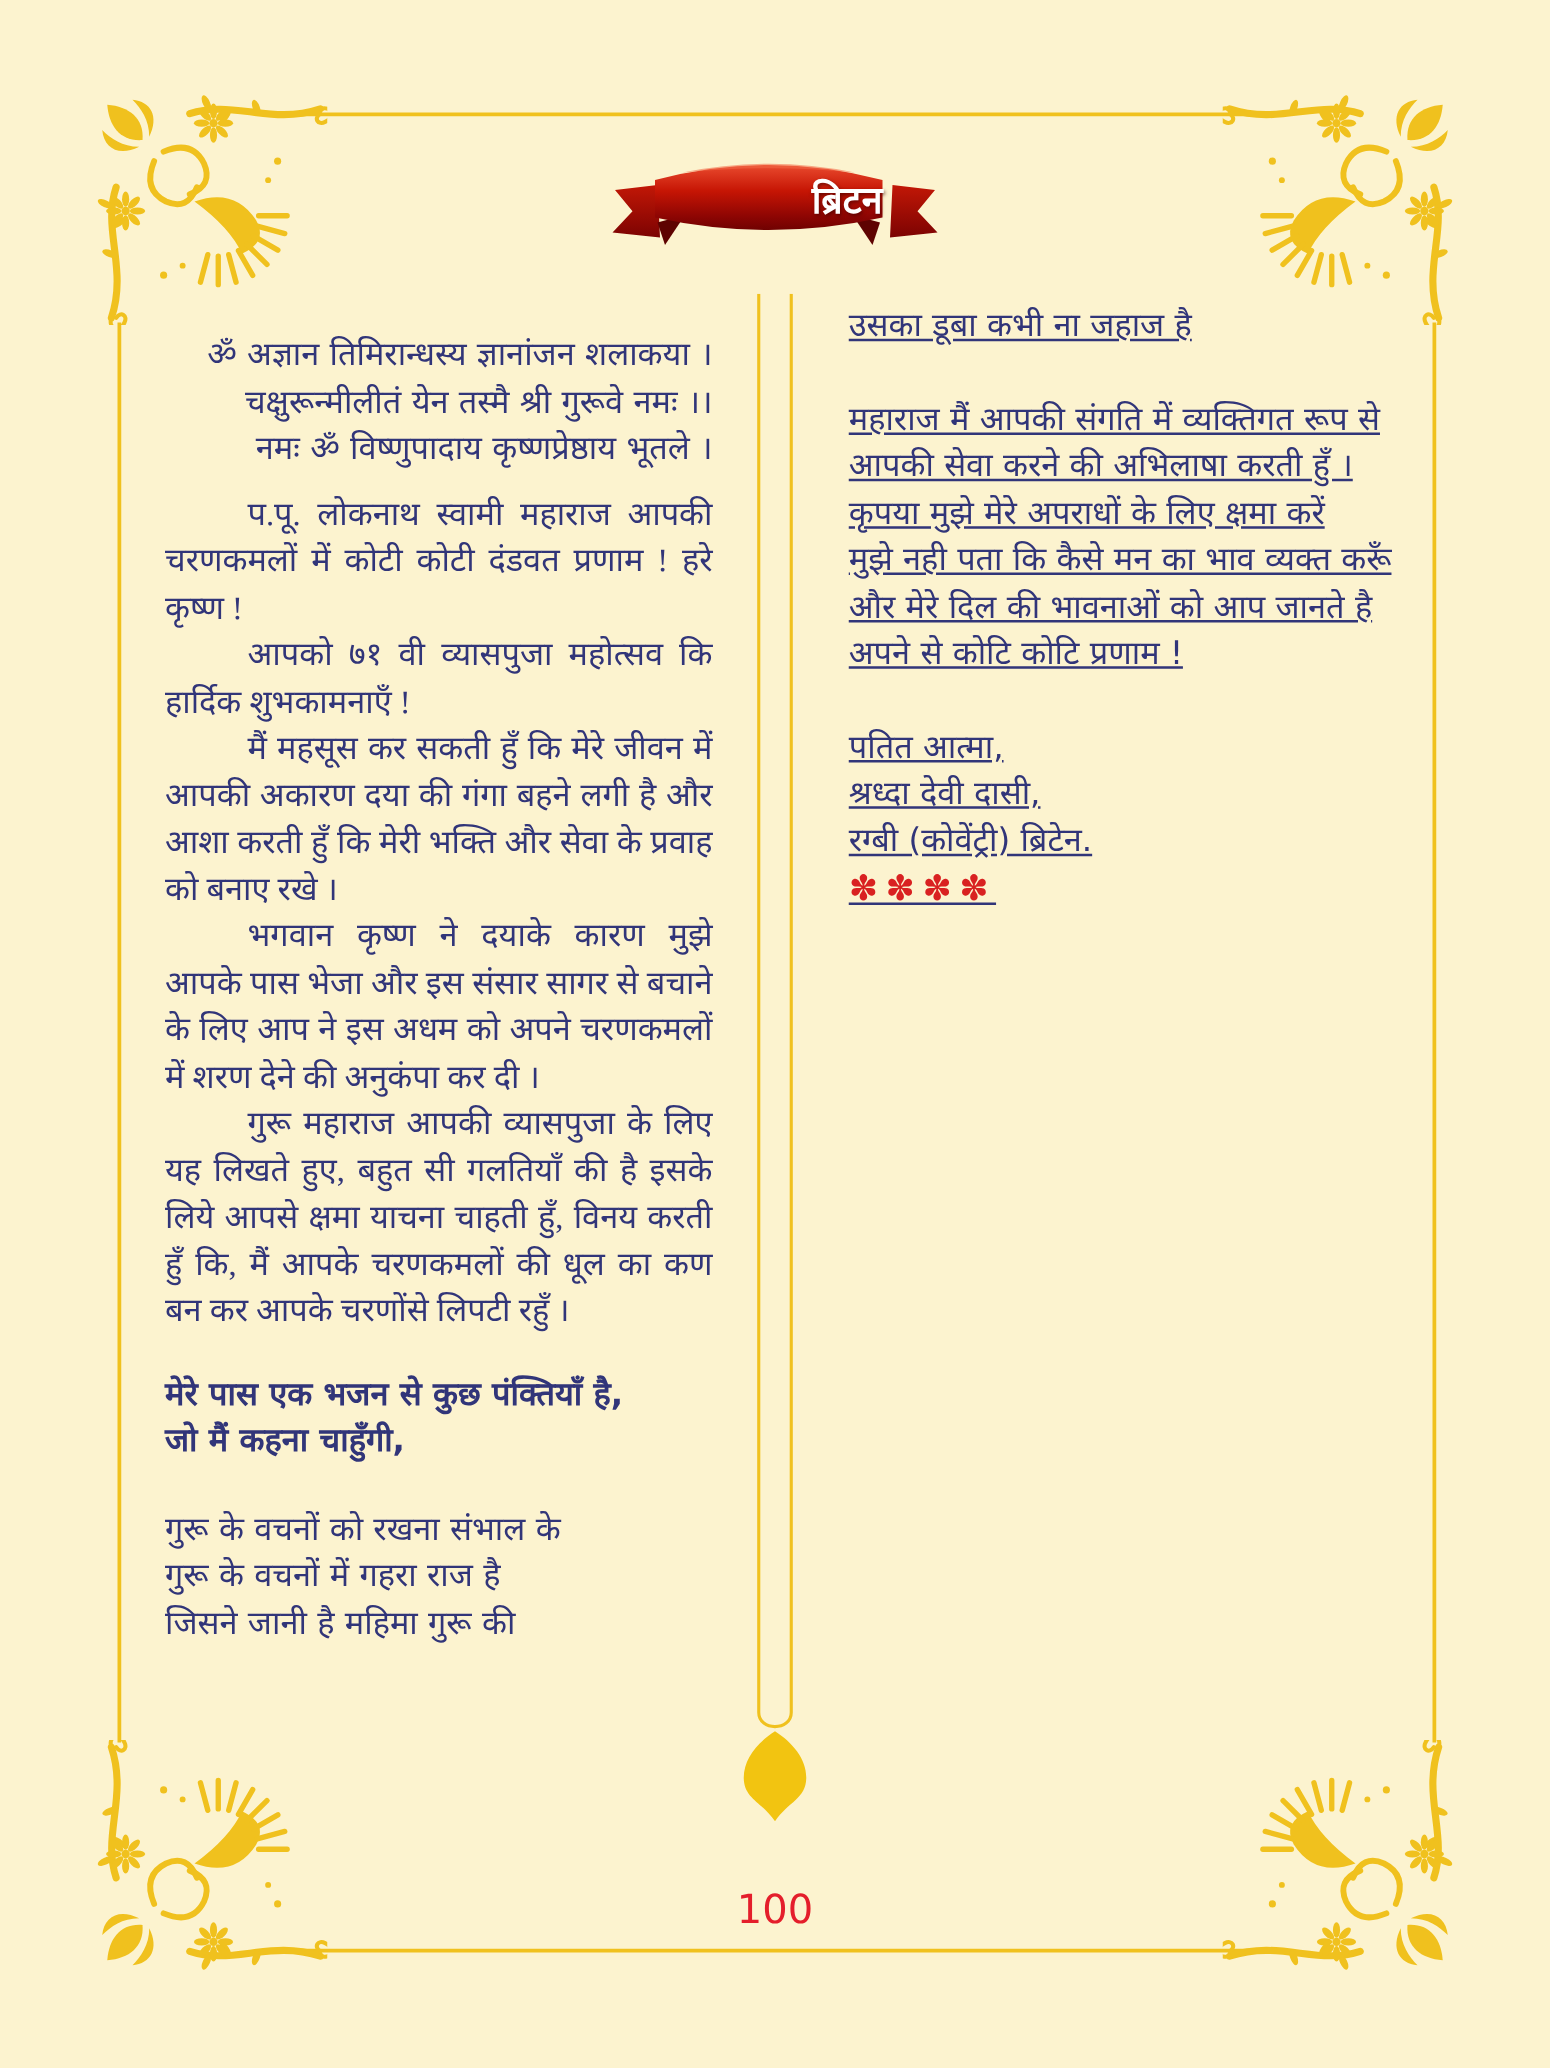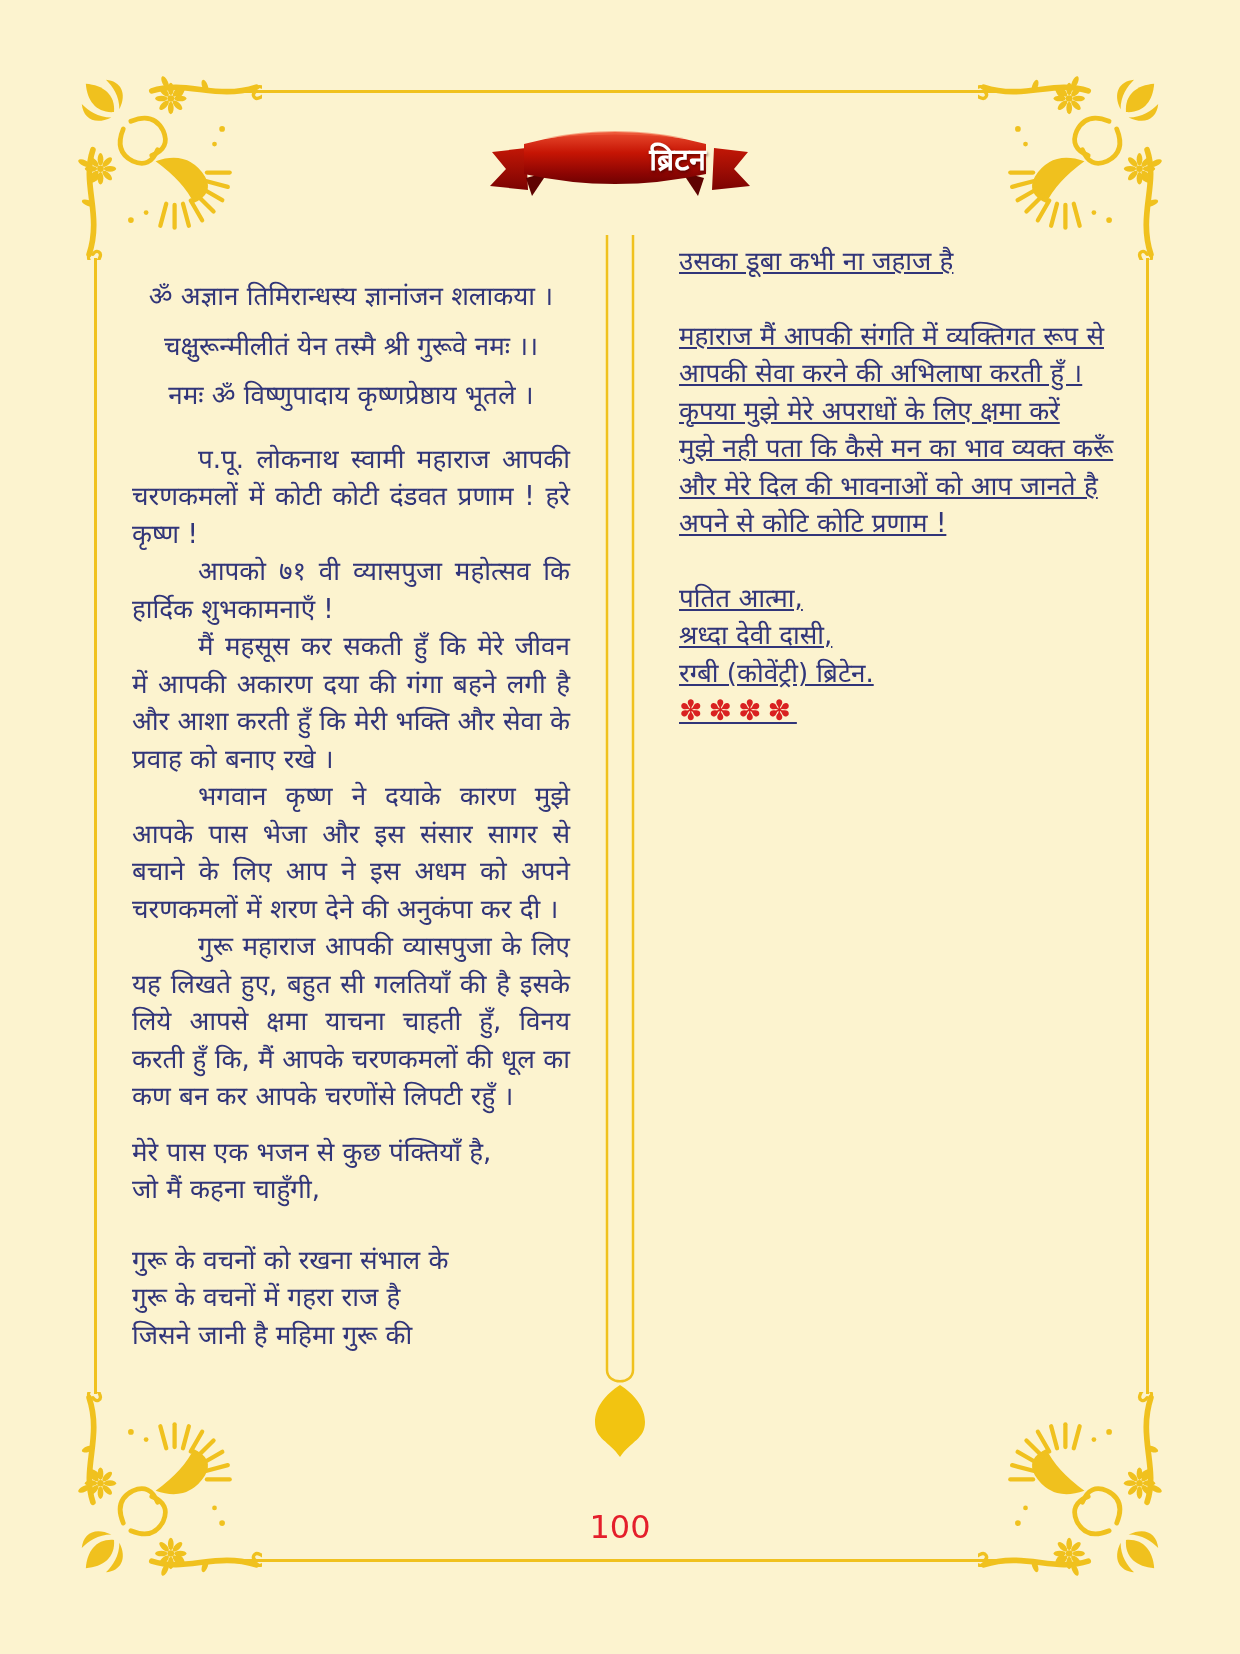--- a/index.html
+++ b/index.html
@@ -33,24 +33,24 @@
     text-shadow:1px 2px 3px rgba(60,0,0,.6);
   }
 
   
   .divider{position:absolute;left:590px;top:235px;width:60px;height:1225px;}
 
   
   .col{position:absolute;font-size:26px;line-height:37.5px;}
   .col-left{left:132px;top:266px;width:438px;}
   .col-right{left:679px;top:243px;width:440px;text-decoration:underline;}
-  .shloka p{margin:12px;text-align:center;}
-  .paras{margin-top:26px;}
+  .shloka p{margin:0;text-align:right;}
+  .paras{margin-top:14px;font-family:Liberation Serif, serif;}
   .paras p{margin:0;text-align:justify;text-indent:66px;}
-  .closing{margin-top:18px;}
+  .closing{margin-top:30px;font-weight:bold;}
   .closing p,.verse-block p,.col-right p{margin:0;}
   .verse-block{margin-top:33px;}
   .para-lines{margin-top:37px;}
   .signature{margin-top:37px;}
   .end-mark{margin-top:26px;color:var(--red2,#D92121);font-size:28px;letter-spacing:6px;font-weight:bold;}
 
   
   .page-number{
     position:absolute;left:0;top:1508px;width:1240px;text-align:center;
     color:var(--red,#E41E2B);font-size:32px;

